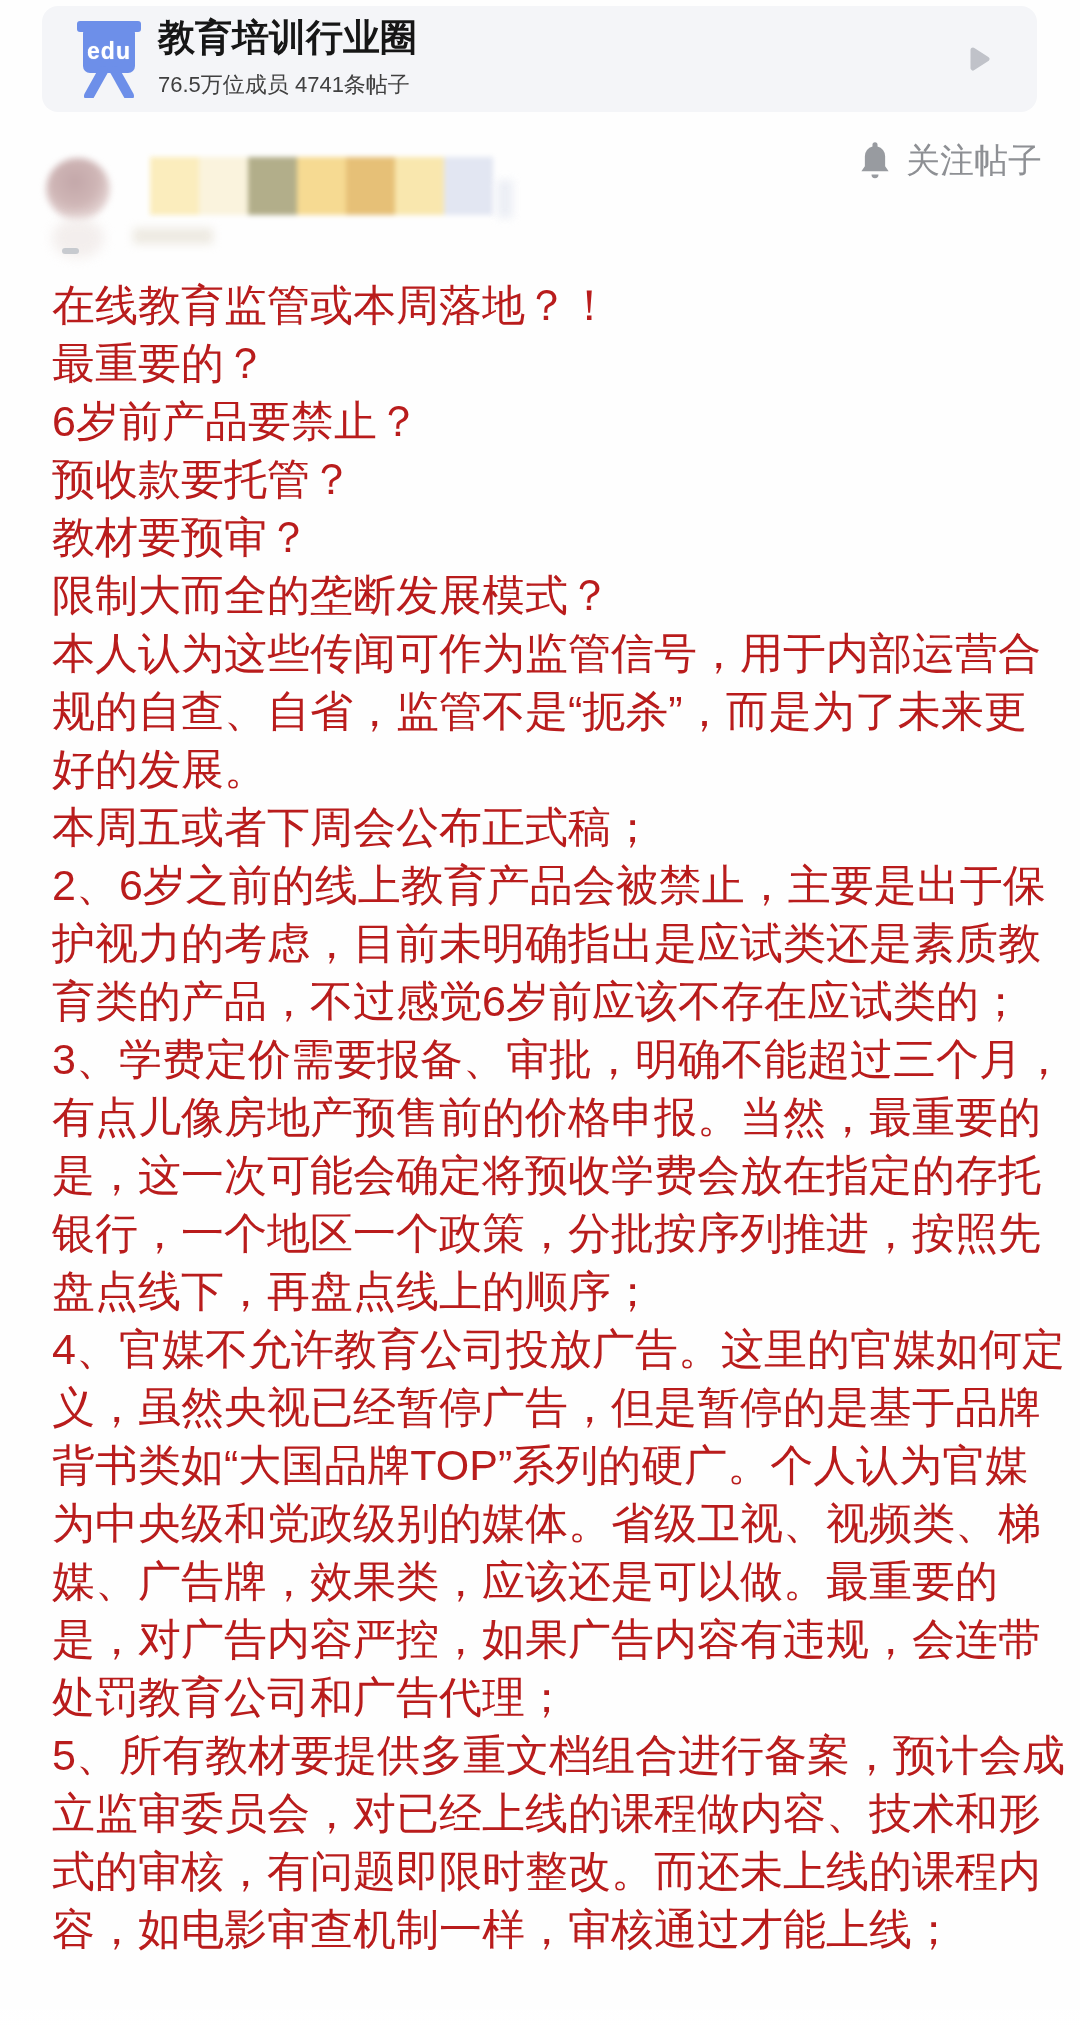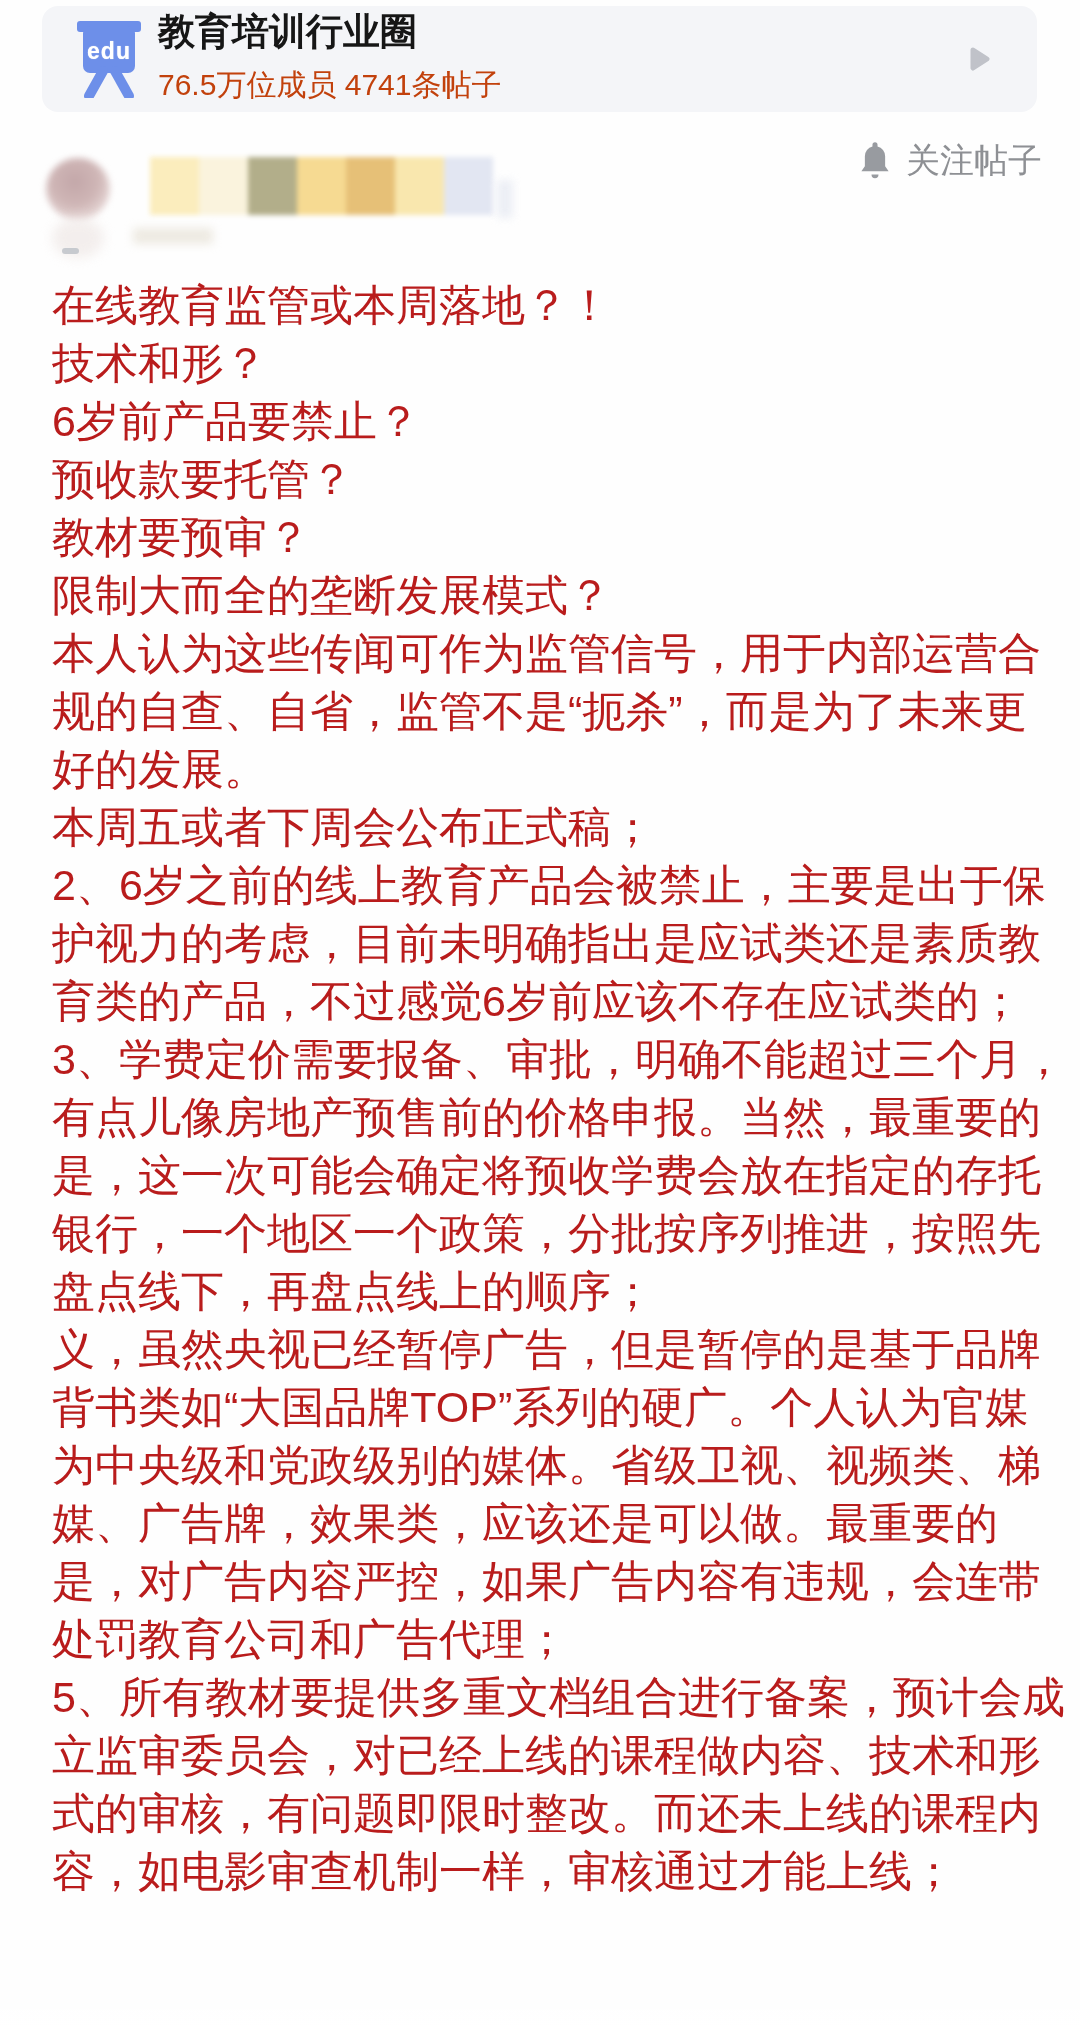--- a/index.html
+++ b/index.html
@@ -21,21 +21,21 @@
   }
   .group-icon{position:relative;width:66px;height:78px;flex:0 0 auto;margin-right:16px;}
   .group-icon svg{display:block;}
   .edu-label{
     position:absolute;left:0;top:18px;width:66px;text-align:center;
     color:#ffffff;font-weight:bold;font-size:23px;letter-spacing:1px;
     text-shadow:0 0 1px rgba(255,255,255,.8);
   }
   .group-meta{display:flex;flex-direction:column;justify-content:center;gap:12px;}
   .group-title{font-size:37px;font-weight:bold;color:#161616;line-height:1.1;}
-  .group-stats{font-size:30px;color:#c2410c;margin-top:0;}
+  .group-stats{font-size:22px;color:#404040;margin-top:0;}
   .chevron{position:absolute;right:46px;top:50%;transform:translateY(-50%);width:22px;height:26px;opacity:.85;cursor:pointer;}
   
   .avatar{
     position:absolute;left:46px;top:158px;width:64px;height:62px;border-radius:50%;
     background:radial-gradient(circle at 45% 38%, #c3a7a9 0%, #cfb6b6 45%, #e7d8d7 75%, #f3ebea 100%);
     filter:blur(3px);
     cursor:pointer;
   }
   .avatar-tail{
     position:absolute;left:52px;top:218px;width:52px;height:40px;border-radius:50%;
@@ -116,37 +116,38 @@
       <svg width="38" height="44" viewBox="0 0 24 26">
         <path d="M12 1.2a1.6 1.6 0 0 1 1.6 1.6v1a6.4 6.4 0 0 1 4.8 6.2v6.3l2.2 3.2H3.4l2.2-3.2V10a6.4 6.4 0 0 1 4.8-6.2v-1A1.6 1.6 0 0 1 12 1.2z" style="fill:var(--icon-gray,#989ba0)"></path>
         <path d="M9.8 21.5h4.4a2.2 2.4 0 0 1-4.4 0z" style="fill:var(--icon-gray,#989ba0)"></path>
       </svg>
     </span>
     <span>关注帖子</span>
   </div>
 
   <main class="post-body">
       <div class="post-line">在线教育监管或本周落地？！</div>
-      <div class="post-line">技术和形？</div>
+      <div class="post-line">最重要的？</div>
       <div class="post-line">6岁前产品要禁止？</div>
       <div class="post-line">预收款要托管？</div>
       <div class="post-line">教材要预审？</div>
       <div class="post-line">限制大而全的垄断发展模式？</div>
       <div class="post-line">本人认为这些传闻可作为监管信号，用于内部运营合</div>
       <div class="post-line">规的自查、自省，监管不是“扼杀”，而是为了未来更</div>
       <div class="post-line">好的发展。</div>
       <div class="post-line">本周五或者下周会公布正式稿；</div>
       <div class="post-line">2、6岁之前的线上教育产品会被禁止，主要是出于保</div>
       <div class="post-line">护视力的考虑，目前未明确指出是应试类还是素质教</div>
       <div class="post-line">育类的产品，不过感觉6岁前应该不存在应试类的；</div>
       <div class="post-line">3、学费定价需要报备、审批，明确不能超过三个月，</div>
       <div class="post-line">有点儿像房地产预售前的价格申报。当然，最重要的</div>
       <div class="post-line">是，这一次可能会确定将预收学费会放在指定的存托</div>
       <div class="post-line">银行，一个地区一个政策，分批按序列推进，按照先</div>
       <div class="post-line">盘点线下，再盘点线上的顺序；</div>
+      <div class="post-line">4、官媒不允许教育公司投放广告。这里的官媒如何定</div>
       <div class="post-line">义，虽然央视已经暂停广告，但是暂停的是基于品牌</div>
       <div class="post-line">背书类如“大国品牌TOP”系列的硬广。个人认为官媒</div>
       <div class="post-line">为中央级和党政级别的媒体。省级卫视、视频类、梯</div>
       <div class="post-line">媒、广告牌，效果类，应该还是可以做。最重要的</div>
       <div class="post-line">是，对广告内容严控，如果广告内容有违规，会连带</div>
       <div class="post-line">处罚教育公司和广告代理；</div>
       <div class="post-line">5、所有教材要提供多重文档组合进行备案，预计会成</div>
       <div class="post-line">立监审委员会，对已经上线的课程做内容、技术和形</div>
       <div class="post-line">式的审核，有问题即限时整改。而还未上线的课程内</div>
       <div class="post-line">容，如电影审查机制一样，审核通过才能上线；</div>

